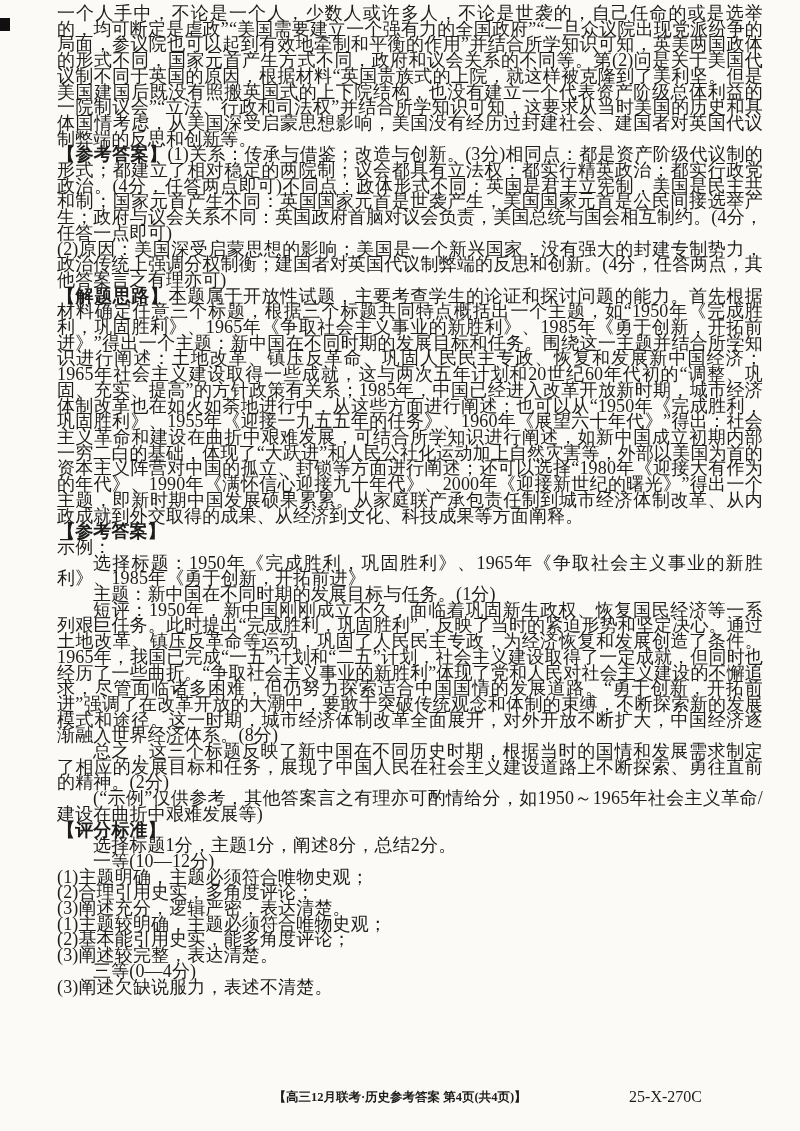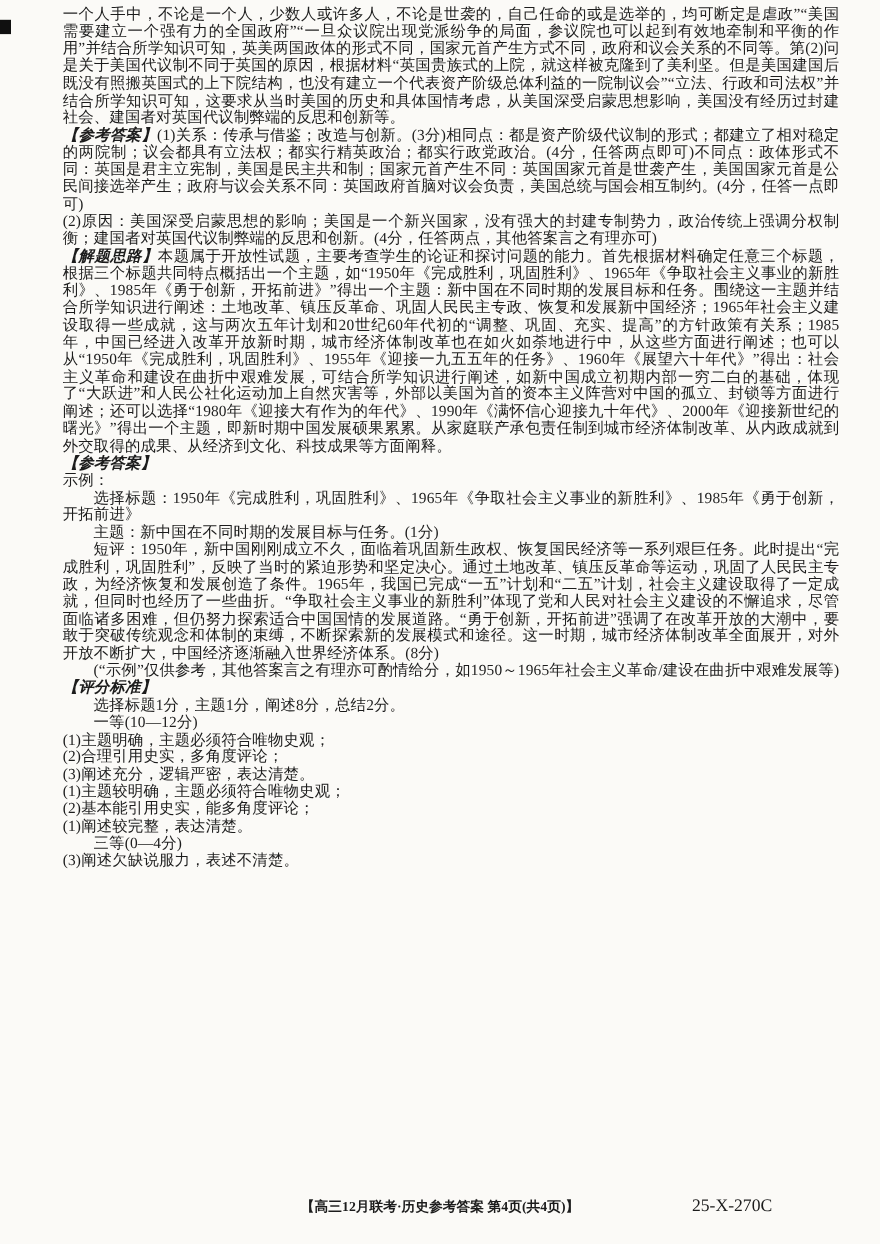--- a/index.html
+++ b/index.html
@@ -14,28 +14,28 @@
     overflow: hidden;
   }
   .page {
     position: absolute;
     top: 6px;
     left: 57px;
     right: 37px;
   }
   .para {
     margin: 0;
-    font-size: 14px;
+    font-size: 18px;
     line-height: 15.7px;
     text-align: justify;
     letter-spacing: 0.15px;
   }
   .para.indent { text-indent: 2em; }
   .para.hang { text-indent: -19px; }
-  .b { font-weight: bold; font-style: italic; }
+  .b { font-weight: bold; }
   .print-mark {
     position: absolute;
     left: 0;
     top: 18px;
     width: 10px;
     height: 13px;
     background: #101010;
   }
   .footer {
     position: absolute;
@@ -69,30 +69,31 @@
   <div>
       <p class="para flush"><span>一个人手中，不论是一个人，少数人或许多人，不论是世袭的，自己任命的或是选举的，均可断定是虐政”“美国需要建立一个强有力的全国政府”“一旦众议院出现党派纷争的局面，参议院也可以起到有效地牵制和平衡的作用”并结合所学知识可知，英美两国政体的形式不同，国家元首产生方式不同，政府和议会关系的不同等。第(2)问是关于美国代议制不同于英国的原因，根据材料“英国贵族式的上院，就这样被克隆到了美利坚。但是美国建国后既没有照搬英国式的上下院结构，也没有建立一个代表资产阶级总体利益的一院制议会”“立法、行政和司法权”并结合所学知识可知，这要求从当时美国的历史和具体国情考虑，从美国深受启蒙思想影响，美国没有经历过封建社会、建国者对英国代议制弊端的反思和创新等。</span></p>
       <p class="para flush"><span class="b">【参考答案】</span><span>(1)关系：传承与借鉴；改造与创新。(3分)相同点：都是资产阶级代议制的形式；都建立了相对稳定的两院制；议会都具有立法权；都实行精英政治；都实行政党政治。(4分，任答两点即可)不同点：政体形式不同：英国是君主立宪制，美国是民主共和制；国家元首产生不同：英国国家元首是世袭产生，美国国家元首是公民间接选举产生；政府与议会关系不同：英国政府首脑对议会负责，美国总统与国会相互制约。(4分，任答一点即可)</span></p>
       <p class="para flush"><span>(2)原因：美国深受启蒙思想的影响；美国是一个新兴国家，没有强大的封建专制势力，政治传统上强调分权制衡；建国者对英国代议制弊端的反思和创新。(4分，任答两点，其他答案言之有理亦可)</span></p>
       <p class="para flush"><span class="b">【解题思路】</span><span>本题属于开放性试题，主要考查学生的论证和探讨问题的能力。首先根据材料确定任意三个标题，根据三个标题共同特点概括出一个主题，如“1950年《完成胜利，巩固胜利》、1965年《争取社会主义事业的新胜利》、1985年《勇于创新，开拓前进》”得出一个主题：新中国在不同时期的发展目标和任务。围绕这一主题并结合所学知识进行阐述：土地改革、镇压反革命、巩固人民民主专政、恢复和发展新中国经济；1965年社会主义建设取得一些成就，这与两次五年计划和20世纪60年代初的“调整、巩固、充实、提高”的方针政策有关系；1985年，中国已经进入改革开放新时期，城市经济体制改革也在如火如荼地进行中，从这些方面进行阐述；也可以从“1950年《完成胜利，巩固胜利》、1955年《迎接一九五五年的任务》、1960年《展望六十年代》”得出：社会主义革命和建设在曲折中艰难发展，可结合所学知识进行阐述，如新中国成立初期内部一穷二白的基础，体现了“大跃进”和人民公社化运动加上自然灾害等，外部以美国为首的资本主义阵营对中国的孤立、封锁等方面进行阐述；还可以选择“1980年《迎接大有作为的年代》、1990年《满怀信心迎接九十年代》、2000年《迎接新世纪的曙光》”得出一个主题，即新时期中国发展硕果累累。从家庭联产承包责任制到城市经济体制改革、从内政成就到外交取得的成果、从经济到文化、科技成果等方面阐释。</span></p>
       <p class="para flush"><span class="b">【参考答案】</span></p>
       <p class="para flush"><span>示例：</span></p>
       <p class="para indent"><span>选择标题：1950年《完成胜利，巩固胜利》、1965年《争取社会主义事业的新胜利》、1985年《勇于创新，开拓前进》</span></p>
       <p class="para indent"><span>主题：新中国在不同时期的发展目标与任务。(1分)</span></p>
       <p class="para indent"><span>短评：1950年，新中国刚刚成立不久，面临着巩固新生政权、恢复国民经济等一系列艰巨任务。此时提出“完成胜利，巩固胜利”，反映了当时的紧迫形势和坚定决心。通过土地改革、镇压反革命等运动，巩固了人民民主专政，为经济恢复和发展创造了条件。1965年，我国已完成“一五”计划和“二五”计划，社会主义建设取得了一定成就，但同时也经历了一些曲折。“争取社会主义事业的新胜利”体现了党和人民对社会主义建设的不懈追求，尽管面临诸多困难，但仍努力探索适合中国国情的发展道路。“勇于创新，开拓前进”强调了在改革开放的大潮中，要敢于突破传统观念和体制的束缚，不断探索新的发展模式和途径。这一时期，城市经济体制改革全面展开，对外开放不断扩大，中国经济逐渐融入世界经济体系。(8分)</span></p>
+      <p class="para indent"><span>总之，这三个标题反映了新中国在不同历史时期，根据当时的国情和发展需求制定了相应的发展目标和任务，展现了中国人民在社会主义建设道路上不断探索、勇往直前的精神。(2分)</span></p>
       <p class="para indent"><span>(“示例”仅供参考，其他答案言之有理亦可酌情给分，如1950～1965年社会主义革命/建设在曲折中艰难发展等)</span></p>
       <p class="para flush"><span class="b">【评分标准】</span></p>
       <p class="para indent"><span>选择标题1分，主题1分，阐述8分，总结2分。</span></p>
       <p class="para indent"><span>一等(10—12分)</span></p>
       <p class="para flush"><span>(1)主题明确，主题必须符合唯物史观；</span></p>
       <p class="para flush"><span>(2)合理引用史实，多角度评论；</span></p>
       <p class="para flush"><span>(3)阐述充分，逻辑严密，表达清楚。</span></p>
       <p class="para flush"><span>(1)主题较明确，主题必须符合唯物史观；</span></p>
       <p class="para flush"><span>(2)基本能引用史实，能多角度评论；</span></p>
-      <p class="para flush"><span>(1)阐述较完整，表达清楚。</span></p>
+      <p class="para flush"><span>(3)阐述较完整，表达清楚。</span></p>
       <p class="para indent"><span>三等(0—4分)</span></p>
       <p class="para flush"><span>(3)阐述欠缺说服力，表述不清楚。</span></p>
     </div>
 </div>
 
 <div class="footer">
   <span class="footer-title">【高三12月联考·历史参考答案  第4页(共4页)】</span>
   <span class="footer-code">25-X-270C</span>
 </div>
 

